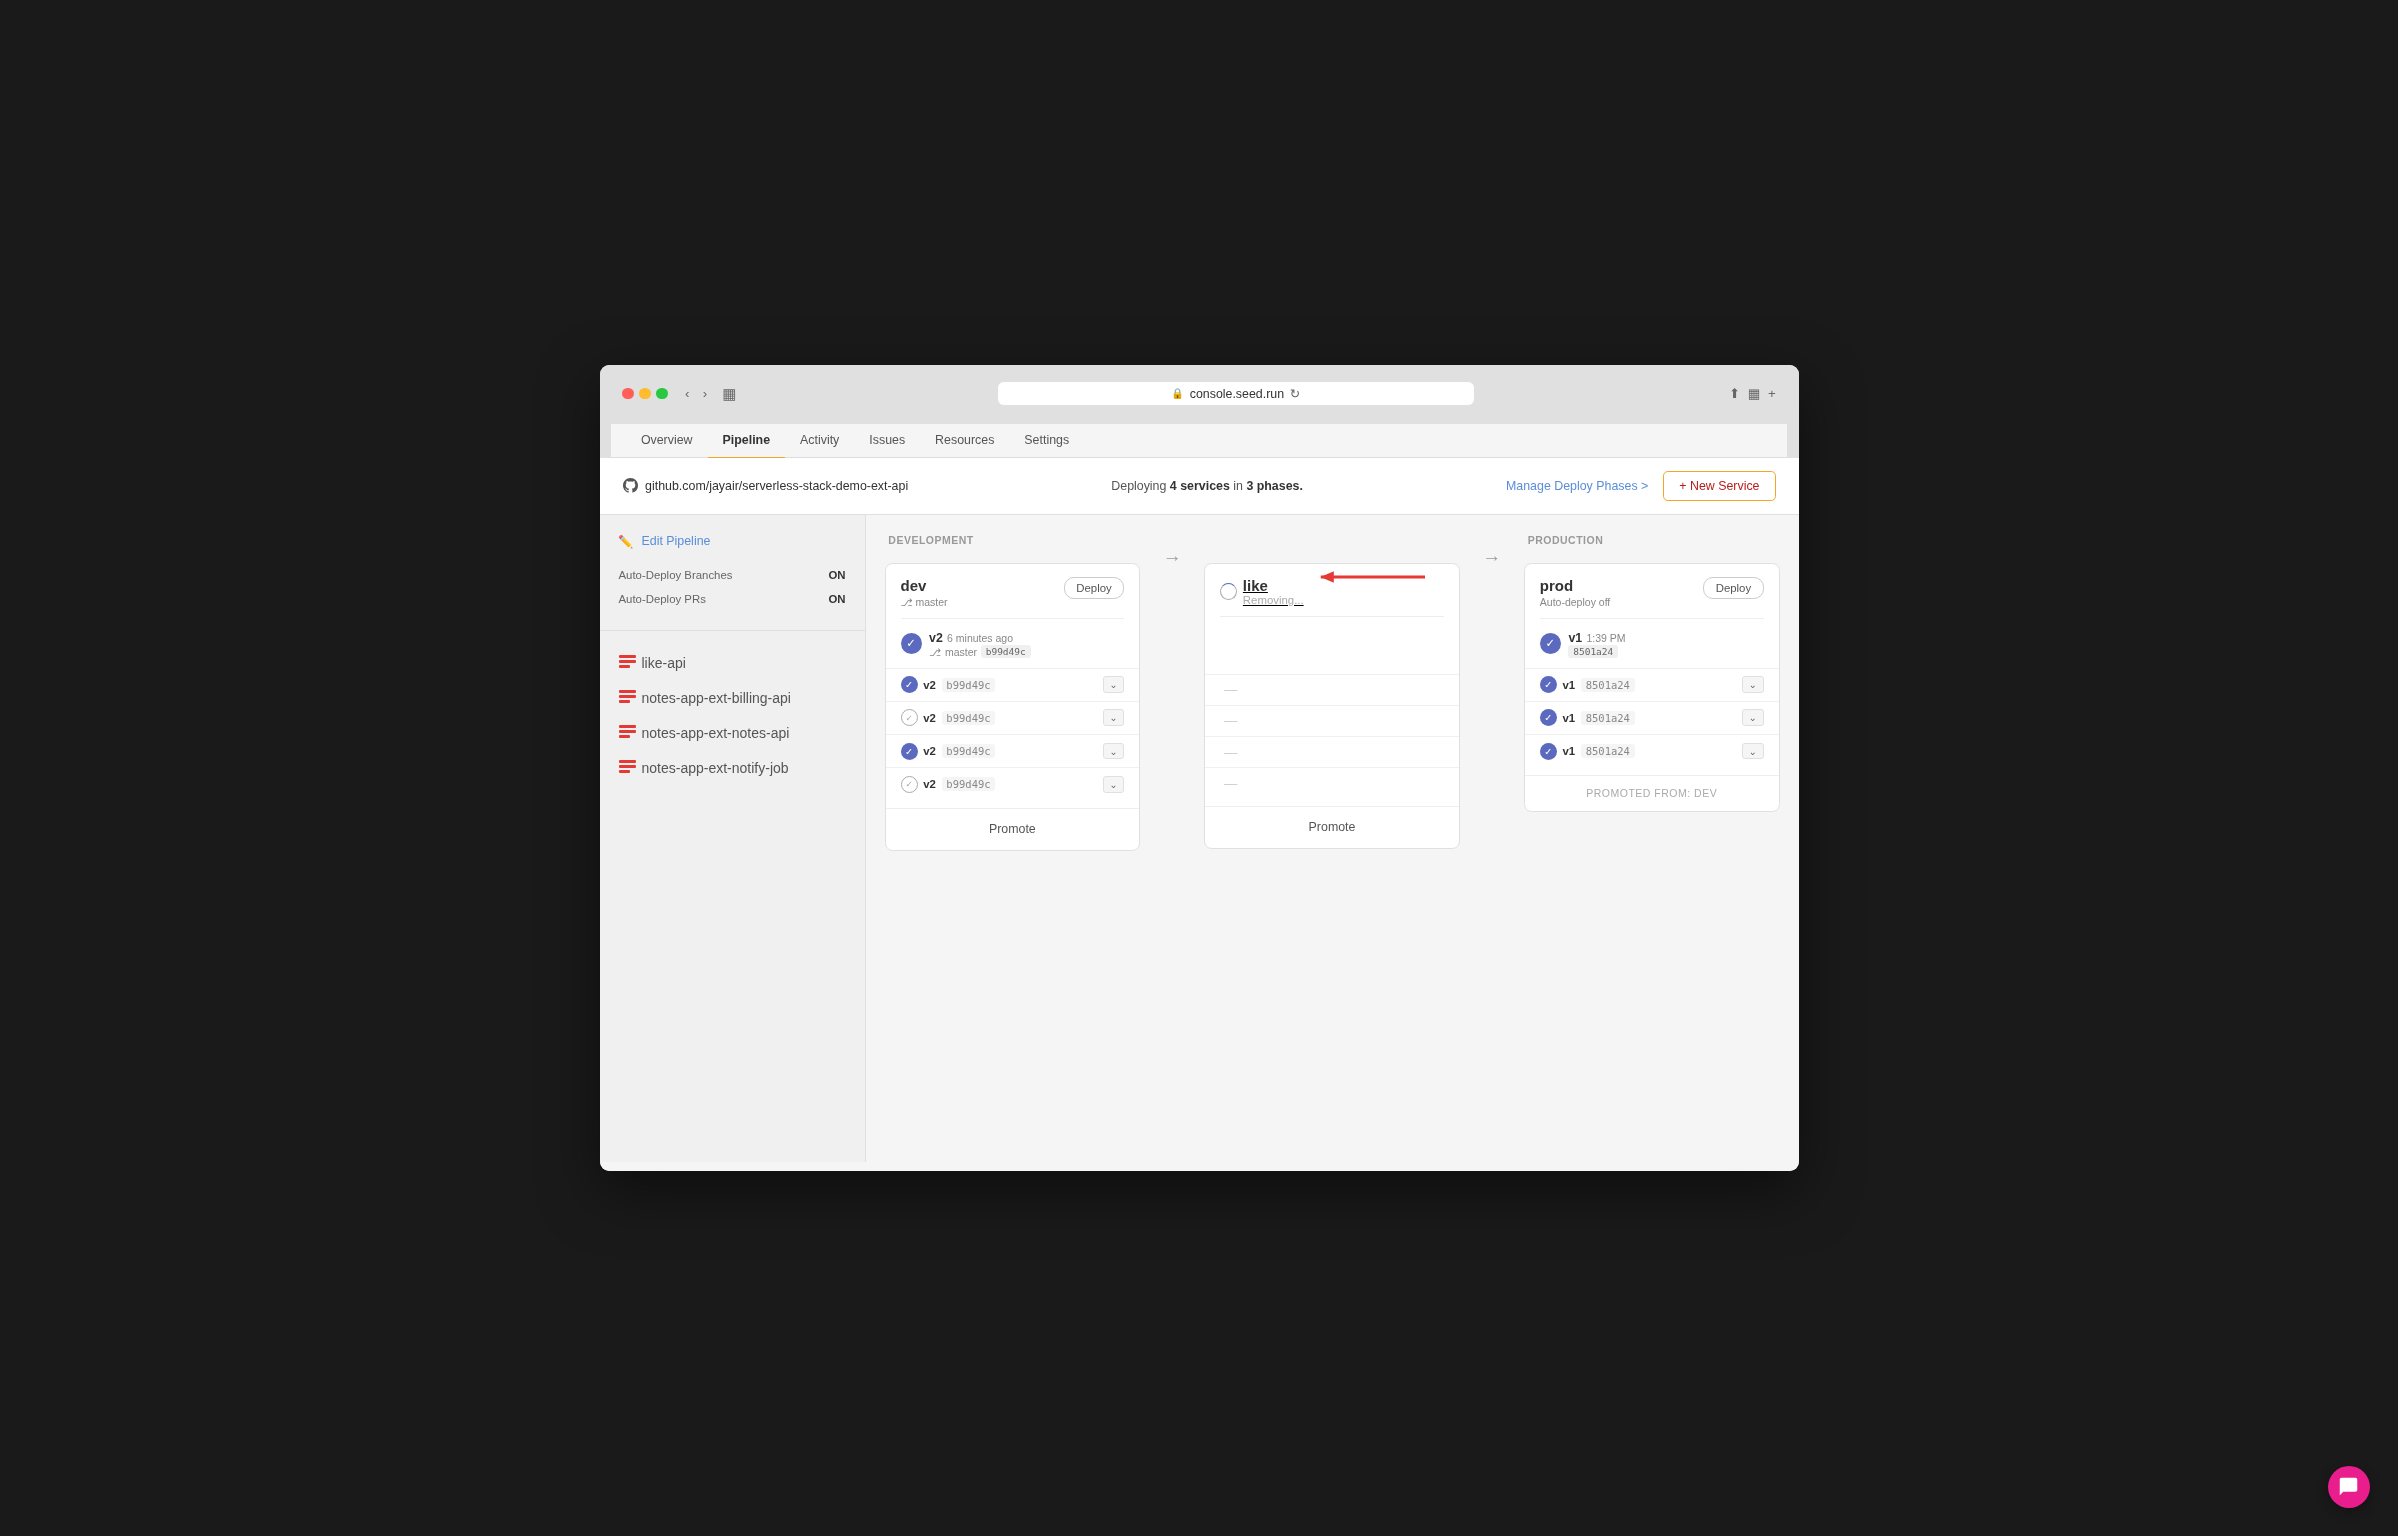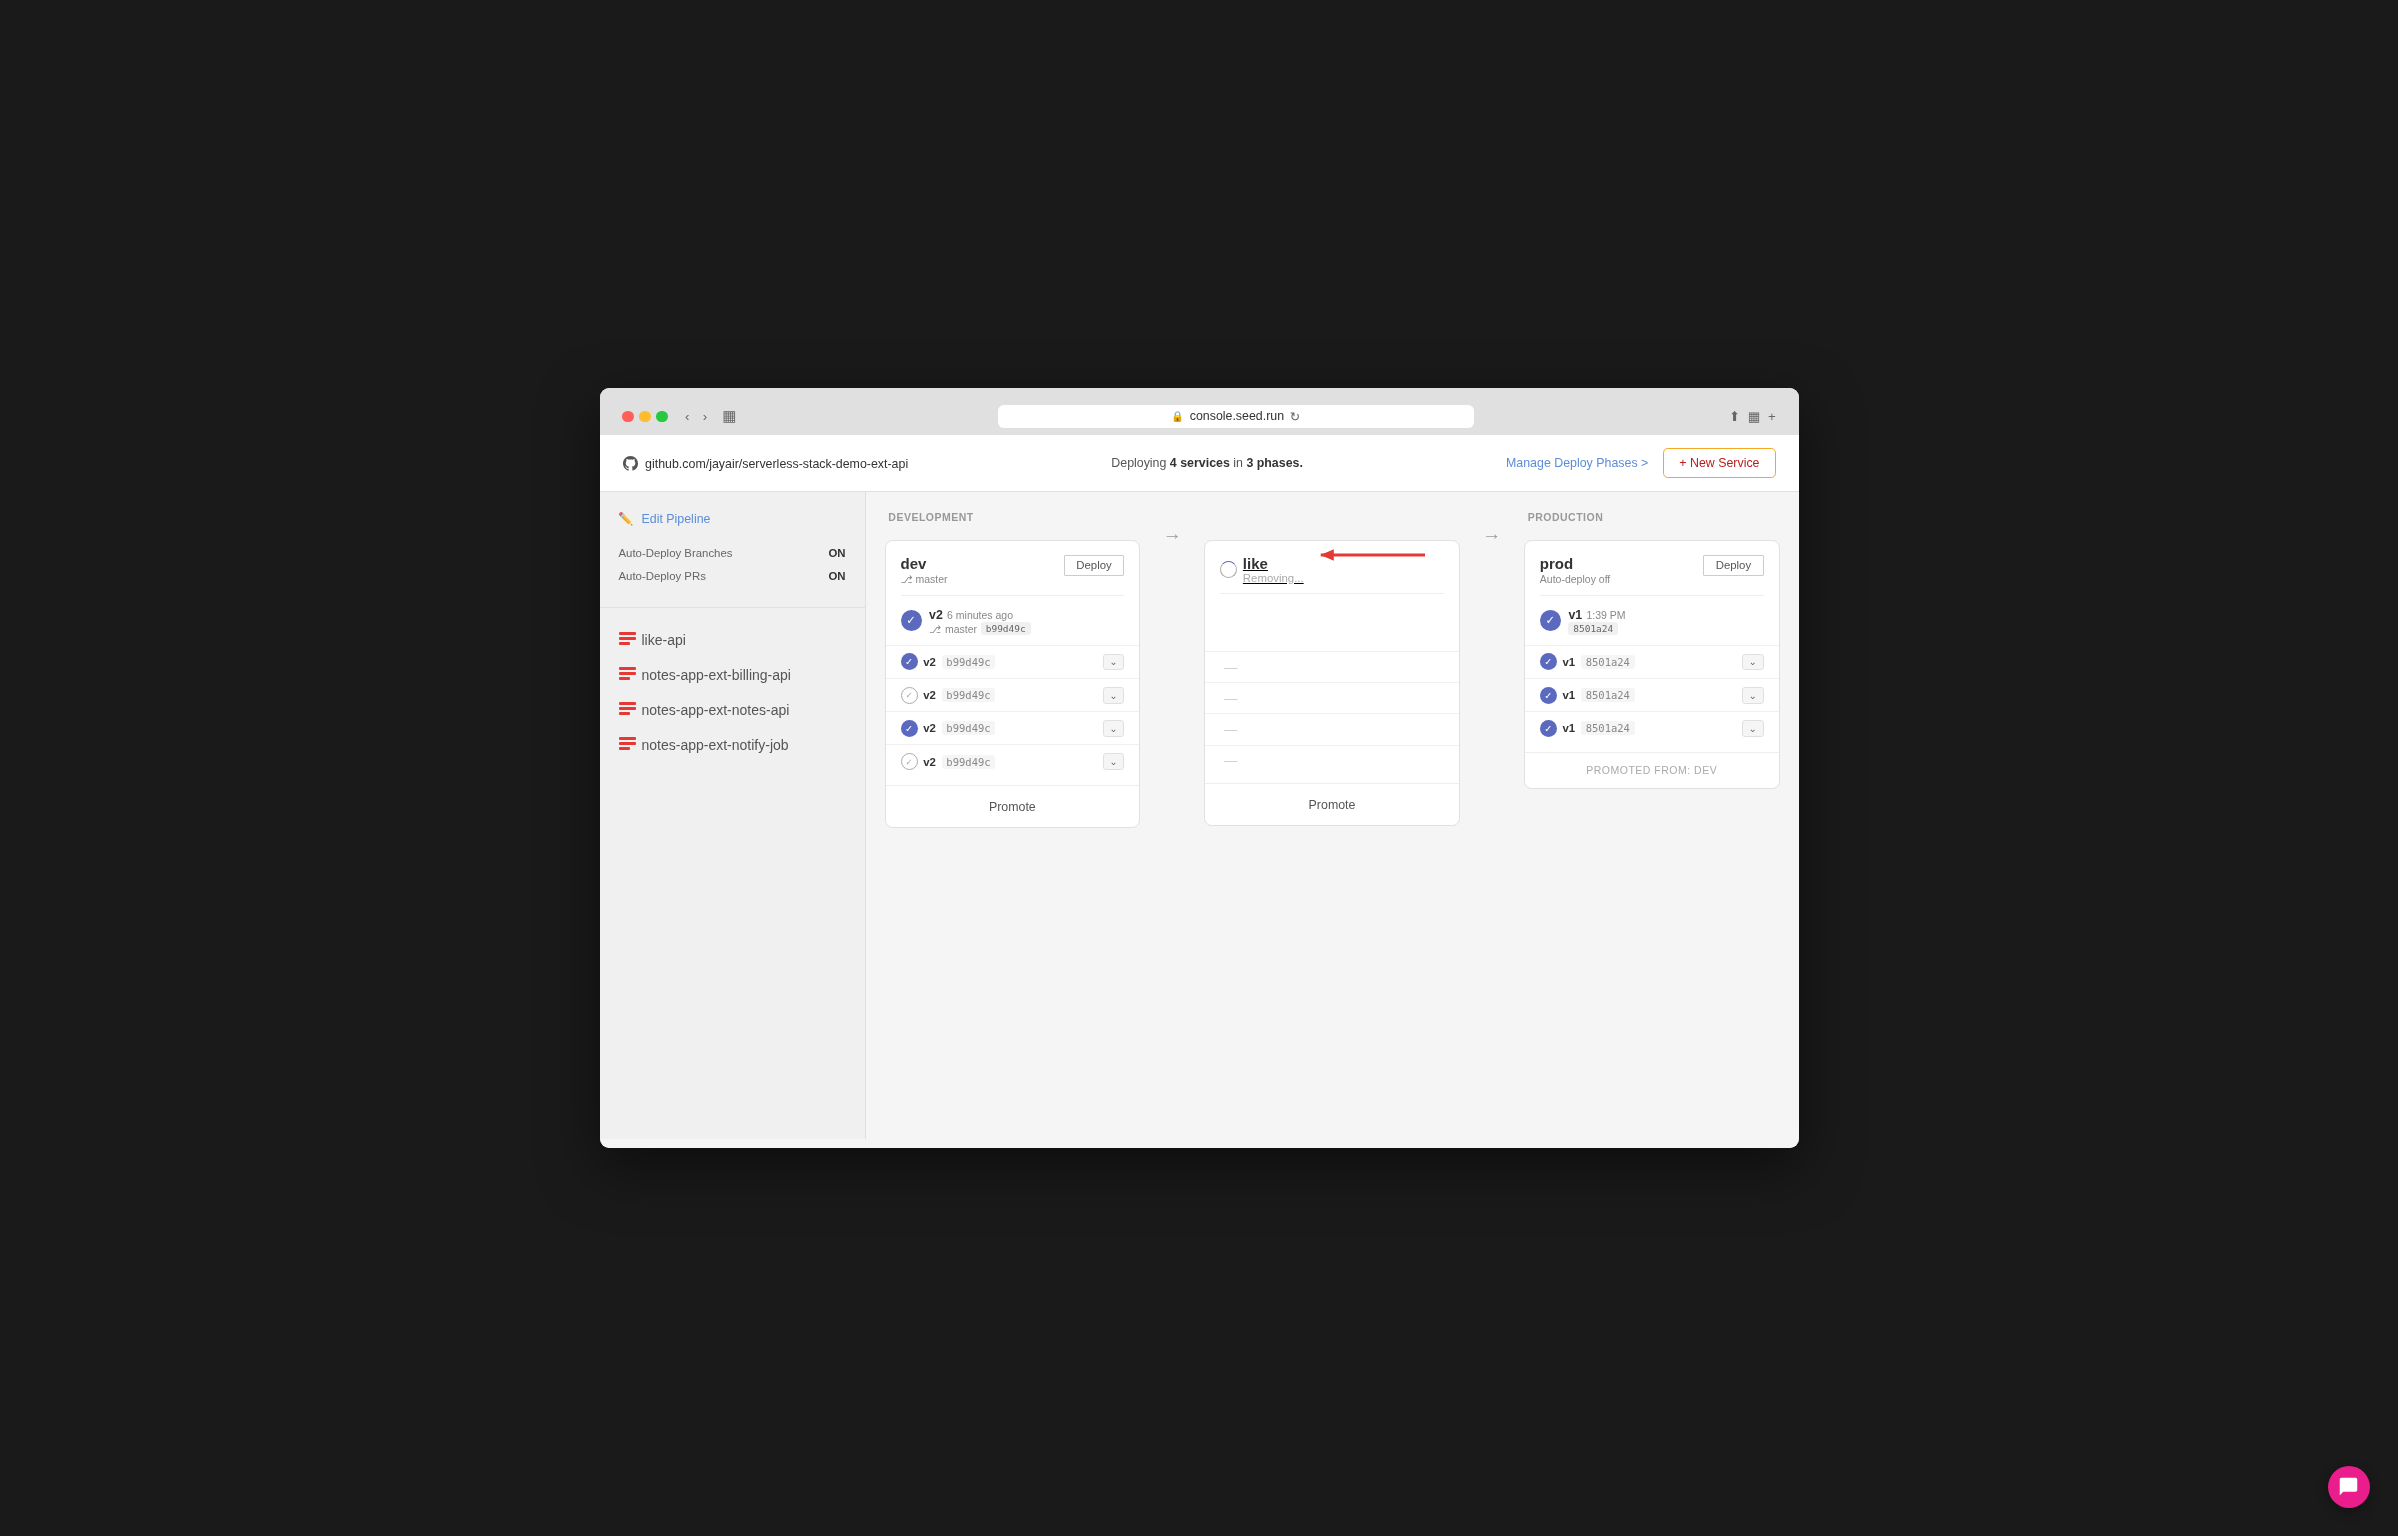--- a/index.html
+++ b/index.html
@@ -280,21 +280,21 @@
       font-size: 10.5px;
       color: #888;
       display: flex;
       align-items: center;
       gap: 2.9px;
       margin-top: 1.9px;
     }
     .deploy-btn {
       background: white;
       border: 1px solid #ccc;
-      border-radius: 1px;
+      border-radius: 10px;
       padding: 3.8px 11.4px;
       font-size: 11.4px;
       color: #555;
       cursor: pointer;
     }
     .card-divider { border: none; border-top: 1px solid #eee; margin: 0 15px; }
     
     .latest-deploy {
       padding: 9.5px 15px;
       display: flex;
@@ -498,20 +498,28 @@
           <button class="refresh-btn">↻</button>
         </div>
       </div>
       <div class="browser-actions">
         <button class="browser-action-btn">⬆</button>
         <button class="browser-action-btn">▦</button>
         <button class="browser-action-btn">+</button>
       </div>
     </div>
 
+    <div class="browser-nav">
+      <div class="nav-tab">Overview</div>
+      <div class="nav-tab active">Pipeline</div>
+      <div class="nav-tab">Activity</div>
+      <div class="nav-tab">Issues</div>
+      <div class="nav-tab">Resources</div>
+      <div class="nav-tab">Settings</div>
+    </div>
   </div>
 
   <div class="page-content">
 
     <div class="top-bar">
       <div class="repo-link">
         <svg width="15" height="15" viewBox="0 0 16 16" fill="#555">
           <path d="M8 0C3.58 0 0 3.58 0 8c0 3.54 2.29 6.53 5.47 7.59.4.07.55-.17.55-.38 0-.19-.01-.82-.01-1.49-2.01.37-2.53-.49-2.69-.94-.09-.23-.48-.94-.82-1.13-.28-.15-.68-.52-.01-.53.63-.01 1.08.58 1.23.82.72 1.21 1.87.87 2.33.66.07-.52.28-.87.51-1.07-1.78-.2-3.64-.89-3.64-3.95 0-.87.31-1.59.82-2.15-.08-.2-.36-1.02.08-2.12 0 0 .67-.21 2.2.82.64-.18 1.32-.27 2-.27.68 0 1.36.09 2 .27 1.53-1.04 2.2-.82 2.2-.82.44 1.1.16 1.92.08 2.12.51.56.82 1.27.82 2.15 0 3.07-1.87 3.75-3.65 3.95.29.25.54.73.54 1.48 0 1.07-.01 1.93-.01 2.2 0 .21.15.46.55.38A8.013 8.013 0 0016 8c0-4.42-3.58-8-8-8z"></path>
         </svg>
         <span>github.com/jayair/serverless-stack-demo-ext-api</span>

